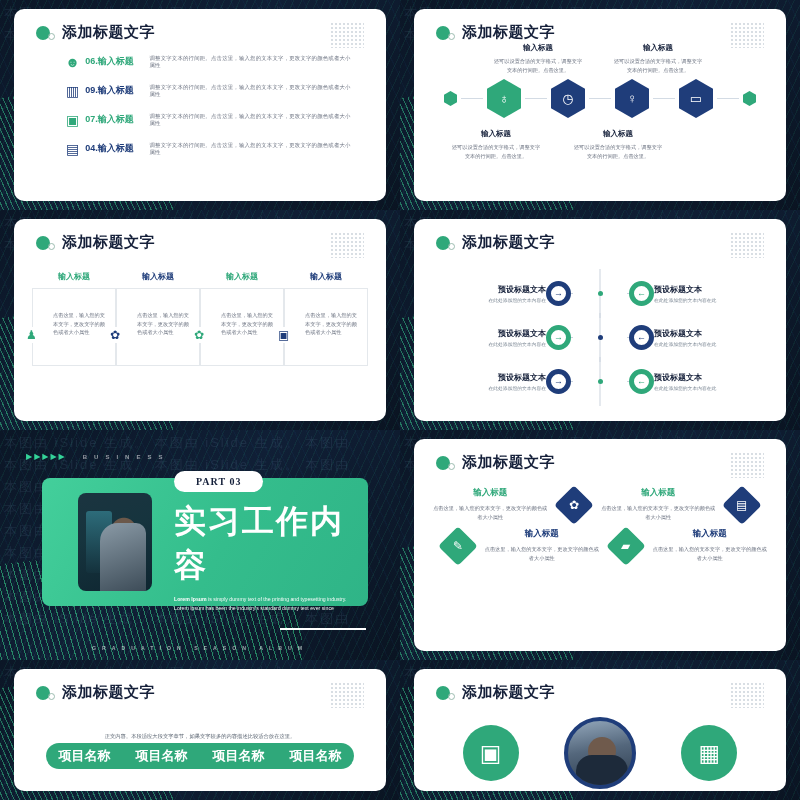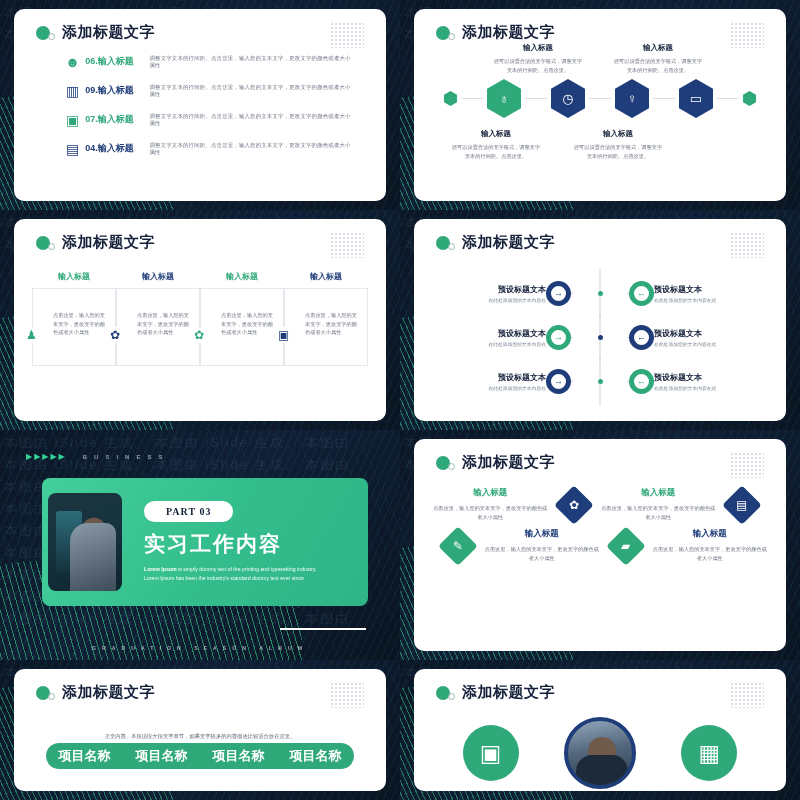--- a/index.html
+++ b/index.html
@@ -103,34 +103,34 @@
   .s4spine { position: absolute; left: 50%; top: -22px; bottom: -22px; width: 1px; background: #ccd4dd; transform: translateX(-50%); }
   .s4dash { flex: 1; height: 0; border-top: 1px dashed #c8d2dc; }
   
   .div-top { position: absolute; left: 26px; top: 22px; display: flex; align-items: center; gap: 16px; }
   .tris { color: #34d399; font-size: 8px; letter-spacing: 2px; }
   .bus { color: rgba(255,255,255,0.55); font-size: 6px; letter-spacing: 7px; font-weight: bold; }
   .gcard {
     position: absolute; left: 42px; right: 32px; top: 48px; height: 128px;
     background: linear-gradient(120deg, #43cf9b 0%, #34bd8c 55%, #2fb487 100%);
     border-radius: 8px;
-    display: flex; align-items: center; padding-left: 6px; gap: 22px;
+    display: flex; align-items: center; padding-left: 36px; gap: 22px;
   }
   .gphoto {
     width: 74px; height: 98px; border-radius: 8px; flex: none;
     background:
       radial-gradient(circle at 62% 38%, #6b584a 0 12px, transparent 13px),
       linear-gradient(160deg, #1b3440 0%, #16343e 40%, #0e2530 100%);
     position: relative; overflow: hidden;
   }
   .gphoto::before { content:""; position:absolute; left:8px; top:18px; width:26px; height:62px; background:linear-gradient(180deg,#2d6c7a,#14313c); border-radius:3px; }
   .gphoto::after { content:""; position:absolute; right:6px; bottom:0; width:46px; height:68px; background:linear-gradient(160deg,#8a9aa6,#3d4c58); border-radius:18px 10px 0 0; }
   .gright { color: #fff; }
   .pill { display: inline-block; background: #fff; color: #15203a; font-family: "Liberation Serif", serif; font-weight: bold; font-size: 10px; padding: 5px 22px; border-radius: 20px; letter-spacing: 1px; }
-  .bigtitle { font-size: 21px; font-weight: bold; margin: 8px 0 7px; letter-spacing: 2px; }
+  .bigtitle { font-size: 32px; font-weight: bold; margin: 8px 0 7px; letter-spacing: 2px; }
   .lorem { font-size: 5.2px; line-height: 9px; color: rgba(255,255,255,0.95); }
   .lorem b { color: #fff; }
   .ulbar { position: absolute; right: 34px; bottom: 30px; width: 86px; height: 2px; background: #fff; }
   .bottomword { position: absolute; left: 0; right: 0; bottom: 9px; text-align: center; color: rgba(235,245,240,0.62); font-size: 5.2px; letter-spacing: 6px; font-weight: bold; }
   
   .s6 { position: absolute; left: 18px; right: 18px; top: 48px; }
   .s6r { display: flex; align-items: center; }
   .s6txt { width: 118px; text-align: center; }
   .s6txt .t { font-size: 8.5px; font-weight: bold; margin-bottom: 5px; }
   .s6txt .d { font-size: 5.2px; color: #6b7280; line-height: 9px; }

